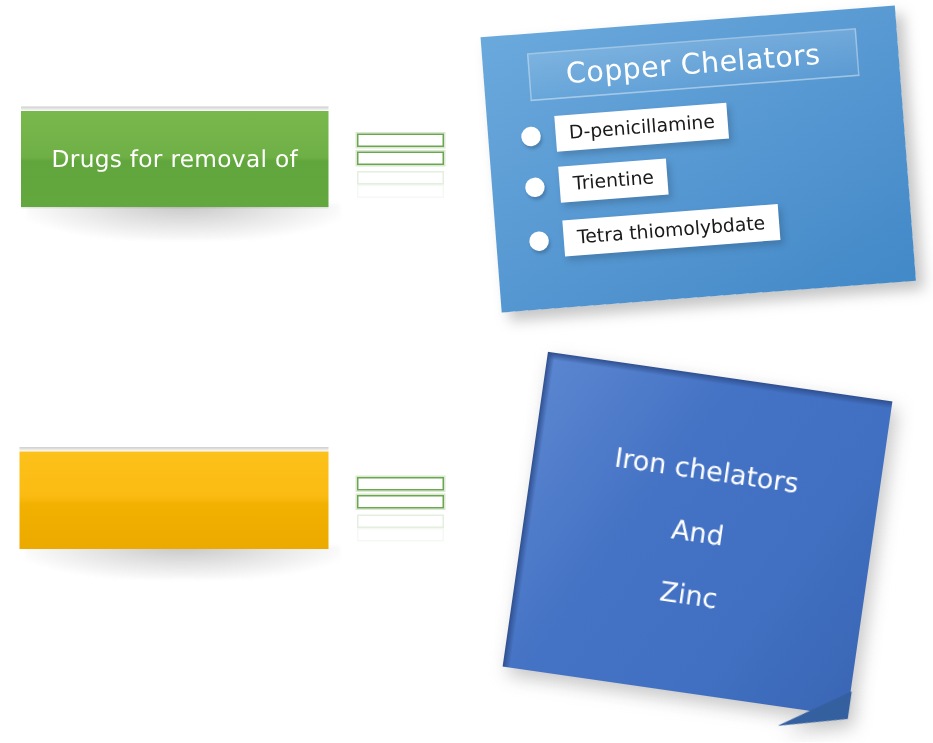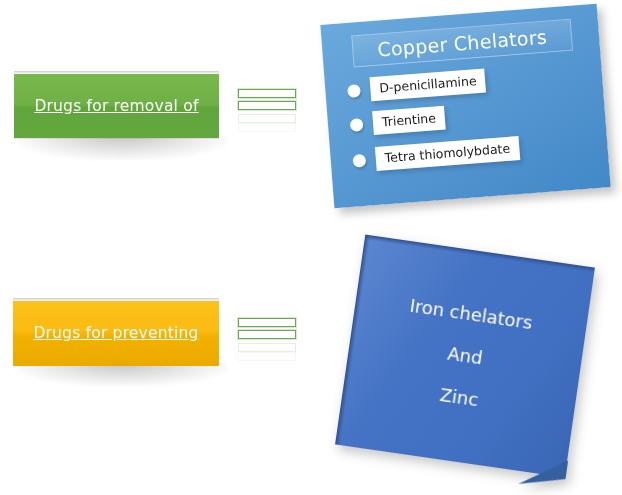--- a/index.html
+++ b/index.html
@@ -26,21 +26,20 @@
     position: absolute;
     box-sizing: border-box;
     display: flex;
     flex-direction: column;
     align-items: center;
     justify-content: center;
     text-align: center;
     color: #ffffff;
     line-height: 1.45;
     letter-spacing: 0.2px;
-    text-decoration: underline;
   }
   .cat-box .line {
     display: block;
     white-space: nowrap;
   }
 
   #cat-green {
     left: 14px;
     top: 74px;
     width: 205px;
@@ -262,21 +261,20 @@
     </div>
     <div class="chel-row" id="chel-2">
       <span class="chel-bullet"></span>
       <span class="chel-pill">Tetra thiomolybdate</span>
     </div>
   </div>
 
   <div class="cat-shadow" id="shadow-yellow"></div>
   <div class="cat-top-edge" id="edge-yellow"></div>
   <div class="cat-box" id="cat-yellow">
-    <span class="line">Drugs for preventing</span>
   </div>
 
   <div class="connector" id="conn-bottom">
     <div class="conn-bar b1"></div>
     <div class="conn-bar b2"></div>
     <div class="conn-refl"></div>
     <div class="conn-refl r2"></div>
   </div>
 
   <div id="panel-iron-wrap">

